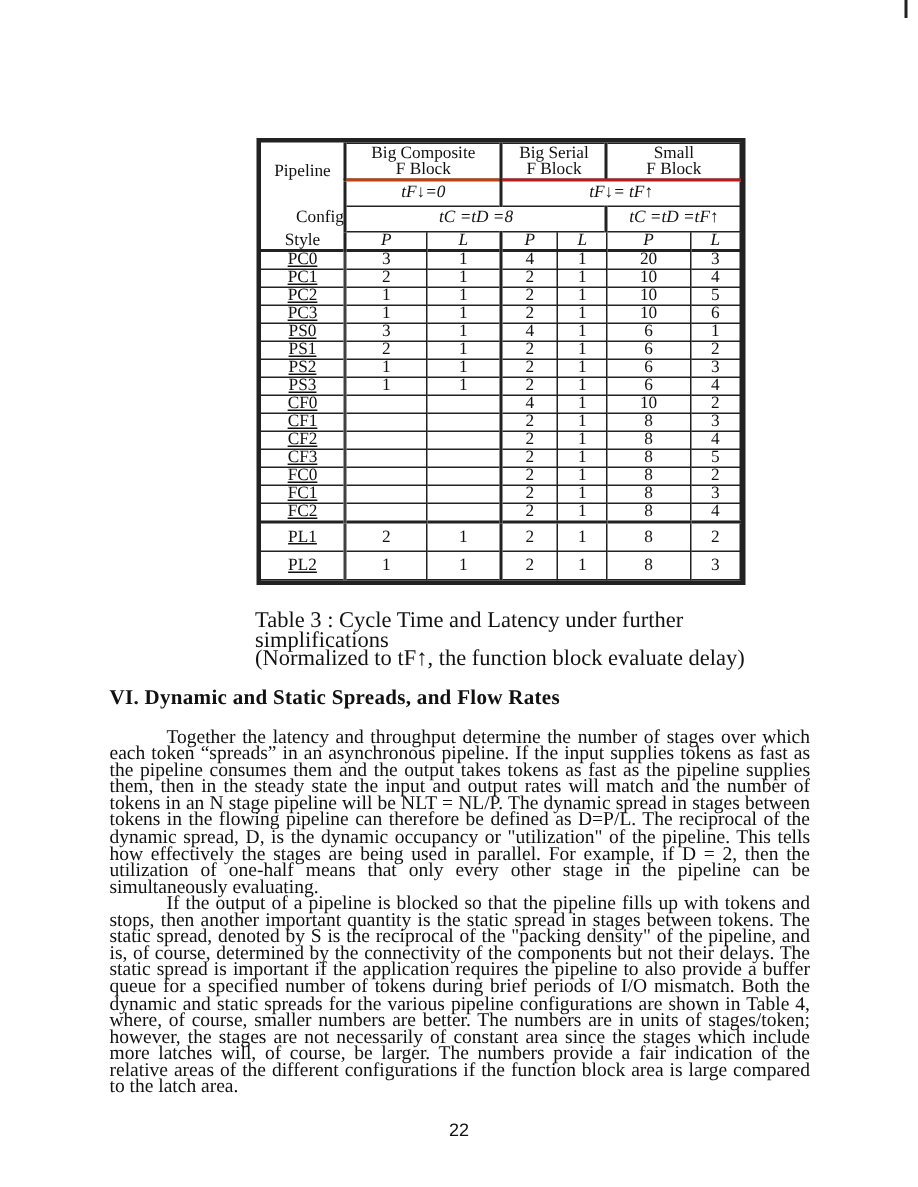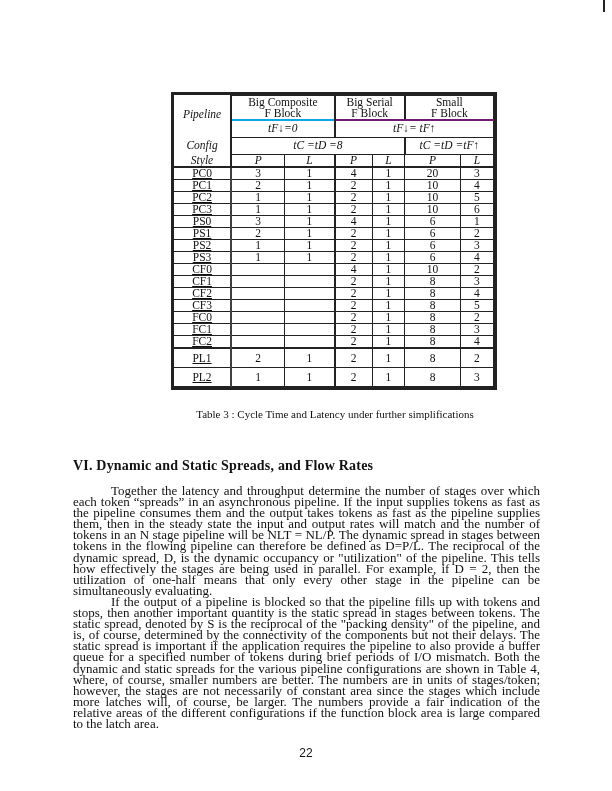--- a/index.html
+++ b/index.html
@@ -2,29 +2,29 @@
 <html><head>
 <meta charset="utf-8">
 <style>
   html, body { margin: 0; padding: 0; background: #ffffff; }
   body { width: 612px; height: 791px; position: relative; overflow: hidden; font-family: "Liberation Serif", serif; color: #111; }
   .corner-mark { position: absolute; left: 603px; top: 0; width: 2px; height: 12px; background: #222; }
   .table-wrap { position: absolute; left: 171px; top: 92px; width: 326px; border: 3px solid #222; border-left-width: 3px; box-sizing: border-box; }
   table { border-collapse: collapse; width: 100%; font-size: 11.5px; line-height: 11px; }
   td { text-align: center; padding: 0; height: 11px; }
   .hdr td { border: 1px solid #222; margin-left: 32px; }
-  .lbl { border-right: 2px solid #222 !important; border-left: none !important; border-top: none !important; border-bottom: none !important; font-style: italic; }
+  .lbl { border-right: 2px solid #222 !important; border-left: none !important; border-top: none !important; border-bottom: none !important; }
   .block-hdr { border: 1px solid #222; border-top: none; line-height: 11px; padding-top: 1px; }
   .thick-right { border-right: 2px solid #222 !important; }
   tr.data td { border: 1px solid #222; border-top: 1px solid #222; }
   tr.data td.cfg { border-left: none; border-right: 2px solid #404040; text-decoration: underline; }
   tr.data.bigrow td { height: 18px; margin-top: 34px; }
   tr.sep td { border-top: 2px solid #222; }
   .pl { font-style: italic; }
-  .caption { position: absolute; left: 170px; top: 408px; width: 330px; text-align: center; font-size: 11px; line-height: 12.5px; }
+  .caption { position: absolute; left: 170px; top: 408px; width: 330px; font-size: 15px; line-height: 12.5px; }
   .heading { position: absolute; left: 73px; top: 458px; font-size: 14px; font-weight: bold; letter-spacing: 0.2px; font-family: Liberation Serif, serif; }
   .body-text { position: absolute; left: 73px; top: 485px; width: 467px; font-size: 13px; line-height: 11.1px; text-align: justify; }
   .body-text p { margin: 0; text-indent: 38px; }
   .page-num { position: absolute; left: 0; width: 612px; top: 746px; text-align: center; font-family: Liberation Sans, sans-serif; font-size: 12px; }
 </style>
 </head>
 <body>
 
 <div class="corner-mark"></div>
 
@@ -42,25 +42,25 @@
           <div>F Block</div>
         </td>
         <td colspan="2" class="block-hdr">
           <div>Small</div>
           <div>F Block</div>
         </td>
       </tr>
       <tr class="hdr" style="height:0"></tr>
       <tr class="hdr">
         <td class="lbl" style="height:16px;"></td>
-        <td colspan="2" class="pl thick-right" style="height:16px; border-top:2px solid #0ea5e9;">tF↓=0</td>
-        <td colspan="4" class="pl" style="height:16px; border-top:2px solid #701a75;">tF↓= tF↑</td>
-      </tr>
-      <tr class="hdr">
-        <td class="lbl" style="height:16px;">Config</td>
+        <td colspan="2" class="pl thick-right" style="height:16px; border-top:2px solid #c2410c;">tF↓=0</td>
+        <td colspan="4" class="pl" style="height:16px; border-top:2px solid #b91c1c;">tF↓= tF↑</td>
+      </tr>
+      <tr class="hdr">
+        <td class="lbl" style="height:16px;text-align:right;">Config</td>
         <td colspan="4" class="pl thick-right" style="height:16px;">tC =tD =8</td>
         <td colspan="2" class="pl" style="height:16px;">tC =tD =tF↑</td>
       </tr>
       <tr class="hdr">
         <td class="lbl" style="height:12px;">Style</td>
         <td class="pl">P</td>
         <td class="pl thick-right">L</td>
         <td class="pl">P</td>
         <td class="pl">L</td>
         <td class="pl">P</td>
@@ -218,20 +218,21 @@
           <td>1</td>
           <td>8</td>
           <td>3</td>
         </tr>
       </tbody>
   </table>
 </div>
 
 <div class="caption">
   <div>Table 3 :  Cycle Time and Latency under further simplifications</div>
+  <div>(Normalized to tF↑, the function block evaluate delay)</div>
 </div>
 
 <div class="heading">VI. Dynamic and Static Spreads,  and Flow Rates</div>
 
 <div class="body-text">
   <p>Together the latency and throughput determine the number of stages over which each token “spreads” in an asynchronous pipeline.  If the input supplies tokens as fast as the pipeline consumes them and the output takes tokens as fast as the pipeline supplies them, then in the steady state the input and output rates will match and the number of tokens in an N  stage pipeline will be NLT = NL/P.  The dynamic spread in stages between tokens in the flowing pipeline can therefore be defined as D=P/L. The reciprocal of the dynamic spread, D,  is the dynamic occupancy or "utilization" of the pipeline. This tells how effectively the stages are being used in parallel.  For example, if D = 2, then the utilization of one-half means that only every other stage in the pipeline can be simultaneously evaluating.</p>
   <p>If the output of a pipeline is blocked so that the pipeline fills up with tokens and stops, then another important quantity is the static spread in stages between tokens.  The static spread, denoted by S  is the reciprocal of the "packing density" of the pipeline, and is, of course, determined by the connectivity of the components but not their delays.  The static spread is important if the application requires the pipeline to also provide a buffer queue for a specified number of tokens during brief periods of I/O mismatch.  Both the dynamic and static spreads for the various pipeline configurations are shown in Table 4, where, of course, smaller numbers are better. The numbers are in units of stages/token; however, the stages are not necessarily of constant area since the stages which include more latches will, of course, be larger.  The numbers provide a fair indication of the relative areas of the different configurations if the function block area is large compared to the latch area.</p>
 </div>
 
 <div class="page-num">22</div>

